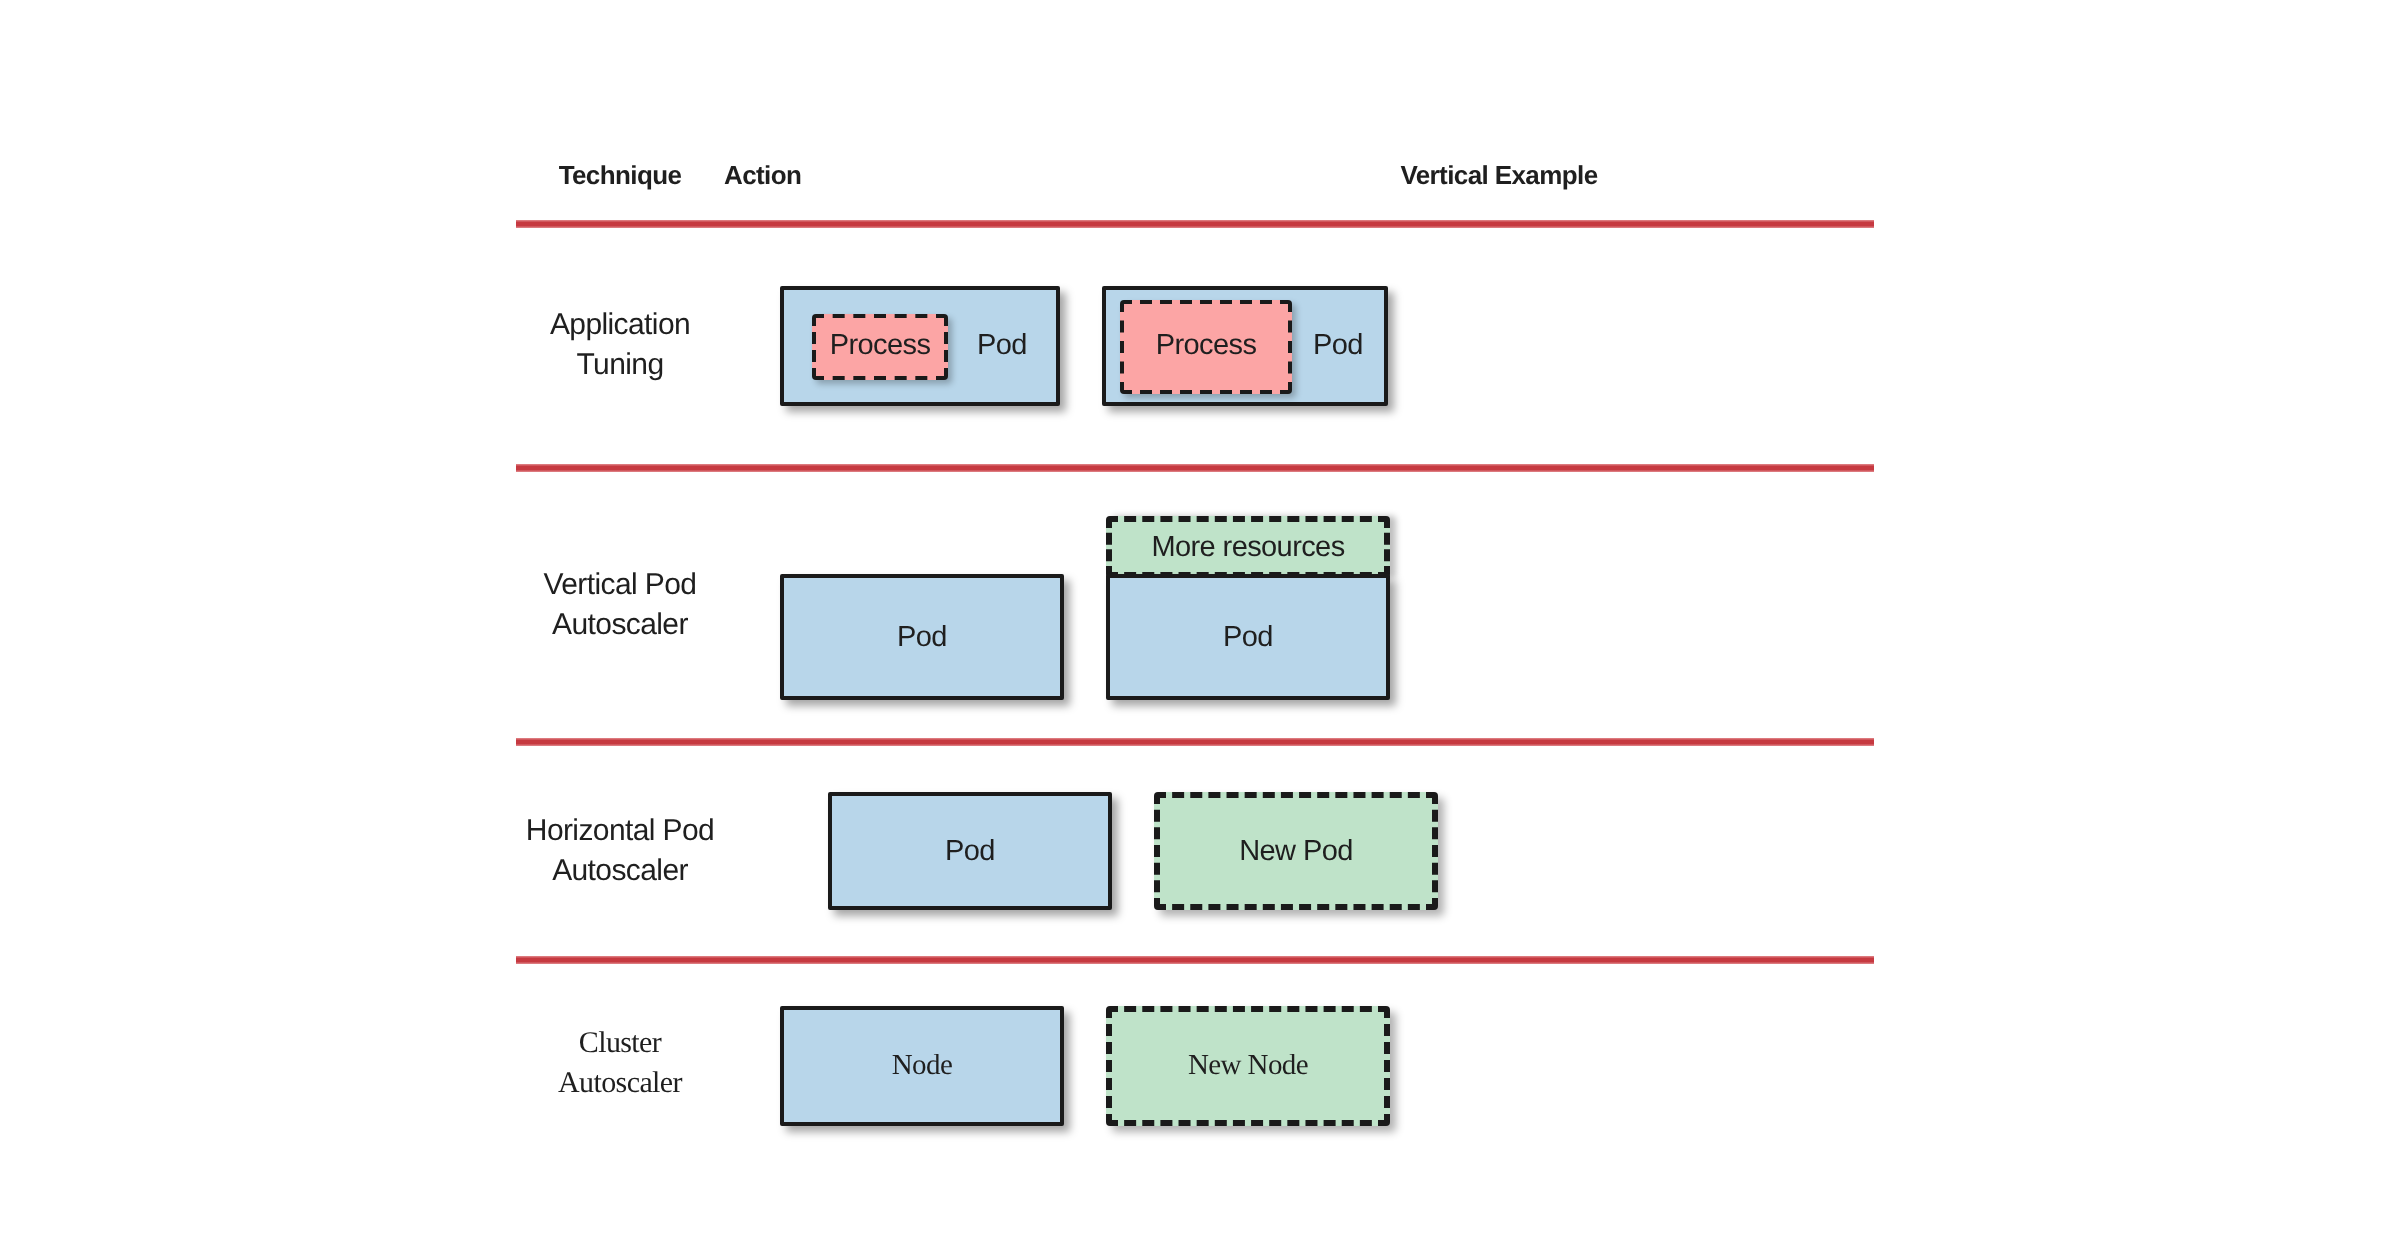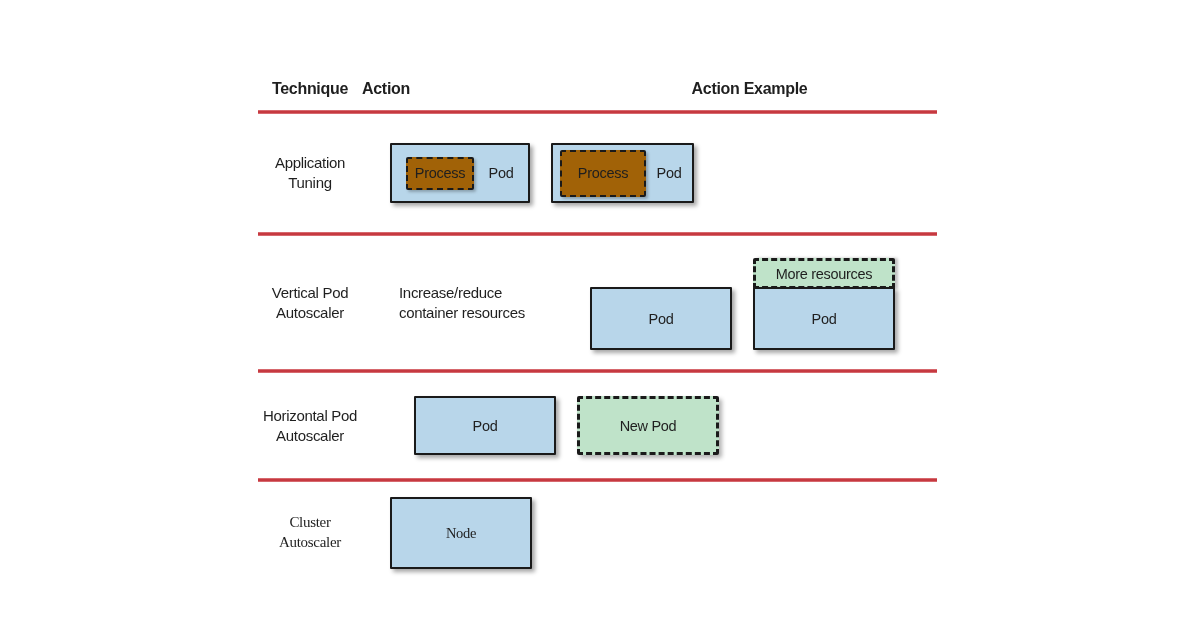--- a/index.html
+++ b/index.html
@@ -14,21 +14,21 @@
     position: absolute;
     left: 258px; top: 80px;
     width: 679px;
     letter-spacing: -0.3px;
   }
   .header-row { display: flex; height: 30px; align-items: flex-start; }
   .row { display: flex; }
   .col-technique { width: 104px; text-align: center; }
   .col-action   { width: 200px; text-align: left; }
   .col-example  { width: 375px; }
-  .header-cell { font-weight: 700; font-size: 16px; }
+  .header-cell { font-weight: 700; font-size: 13px; }
   .label {
     font-size: 15px;
     line-height: 1.32;
     white-space: pre-line;
   }
   .red-line { height: 4px; background: linear-gradient(#e28a8e, #c63940 30%, #c63940 70%, #e28a8e); }
   .row-1 { height: 118px; }
   .row-2 { height: 133px; }
   .row-3 { height: 105px; gap: 24px; }
   .row-4 { height: 102px; font-family: Liberation Serif, serif; }
@@ -51,33 +51,33 @@
     display: flex; align-items: center; justify-content: center;
   }
   
   .green-box {
     width: 142px; background: #bfe3c9;
     border: 3px dashed #1a1a1a; border-radius: 2px;
     box-shadow: 3px 3px 4px rgba(0,0,0,0.3);
     display: flex; align-items: center; justify-content: center;
   }
   .h59 { height: 59px; }
-  .h60 { height: 72px; }
+  .h60 { height: 60px; }
   .h63 { height: 63px; }
 
   
   .pod-outer {
     height: 60px; background: #b8d6ea;
     border: 2px solid #1a1a1a; border-radius: 1px;
     box-shadow: 3px 3px 4px rgba(0,0,0,0.35);
     display: flex; align-items: center;
   }
   .pod-outer .pod-label { flex: 1; text-align: center; }
   .process-box {
-    background: #a16207;
+    background: #fca5a5;
     border: 2px dashed #1a1a1a; border-radius: 2px;
     display: flex; align-items: center; justify-content: center;
     box-shadow: 2px 2px 3px rgba(0,0,0,0.25);
   }
   .pod-outer.before { width: 140px; }
   .pod-outer.before .process-box { width: 68px; height: 33px; margin-left: 14px; }
   .pod-outer.after { width: 143px; }
   .pod-outer.after .process-box { width: 86px; height: 47px; margin-left: 7px; }
 
   
@@ -91,21 +91,21 @@
   .vpa-stack .blue-box { margin-top: -2px; }
 </style>
 </head>
 <body>
 
 <div class="diagram">
 
   <div class="header-row">
     <div class="col-technique header-cell">Technique</div>
     <div class="col-action header-cell">Action</div>
-    <div class="col-example header-cell" style="text-align:center;">Action Example</div>
+    <div class="col-example header-cell" style="text-align:center;">Vertical Example</div>
   </div>
   <div class="red-line"></div>
 
   <div class="row row-1">
     <div class="col-technique label">Application
 Tuning</div>
     <div class="col-example">
       <div class="pod-outer before">
         <div class="process-box box-text">Process</div>
         <div class="pod-label box-text">Pod</div>
@@ -114,22 +114,20 @@
         <div class="process-box box-text">Process</div>
         <div class="pod-label box-text">Pod</div>
       </div>
     </div>
   </div>
   <div class="red-line"></div>
 
   <div class="row row-2">
     <div class="col-technique label">Vertical Pod
 Autoscaler</div>
-    <div class="col-action label">Increase/reduce
-container resources</div>
     <div class="col-example">
       <div class="blue-box h63 box-text">Pod</div>
       <div class="vpa-stack">
         <div class="more-box box-text">More resources</div>
         <div class="blue-box h63 box-text">Pod</div>
       </div>
     </div>
   </div>
   <div class="red-line"></div>
 
@@ -141,16 +139,17 @@
       <div class="green-box h59 box-text">New Pod</div>
     </div>
   </div>
   <div class="red-line"></div>
 
   <div class="row row-4">
     <div class="col-technique label">Cluster
 Autoscaler</div>
     <div class="col-example">
       <div class="blue-box h60 box-text">Node</div>
+      <div class="green-box h60 box-text">New Node</div>
     </div>
   </div>
 
 </div>
 
 </body></html>

